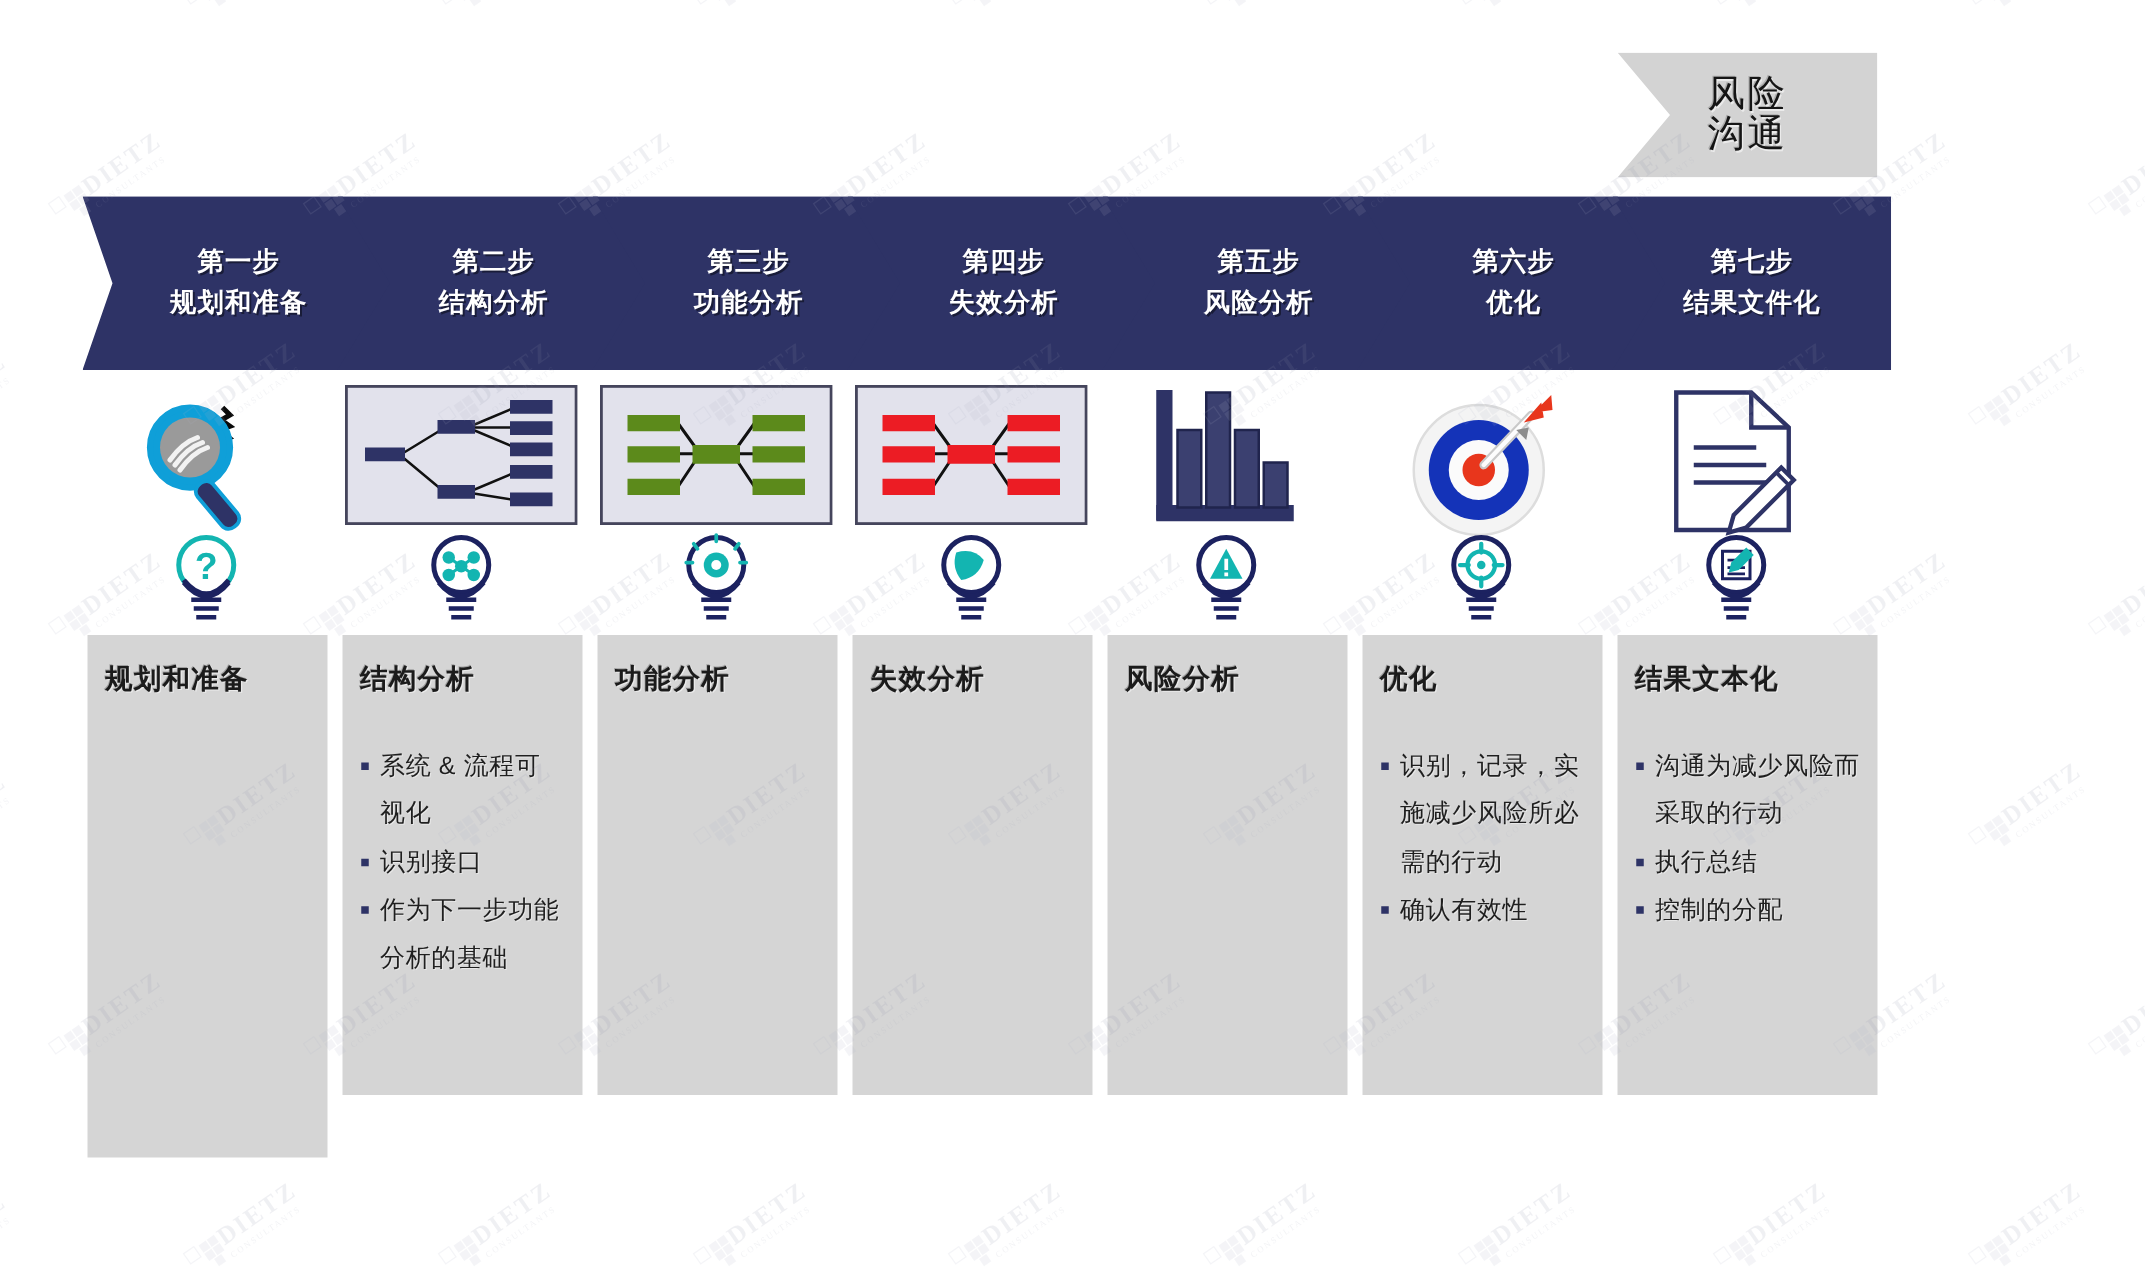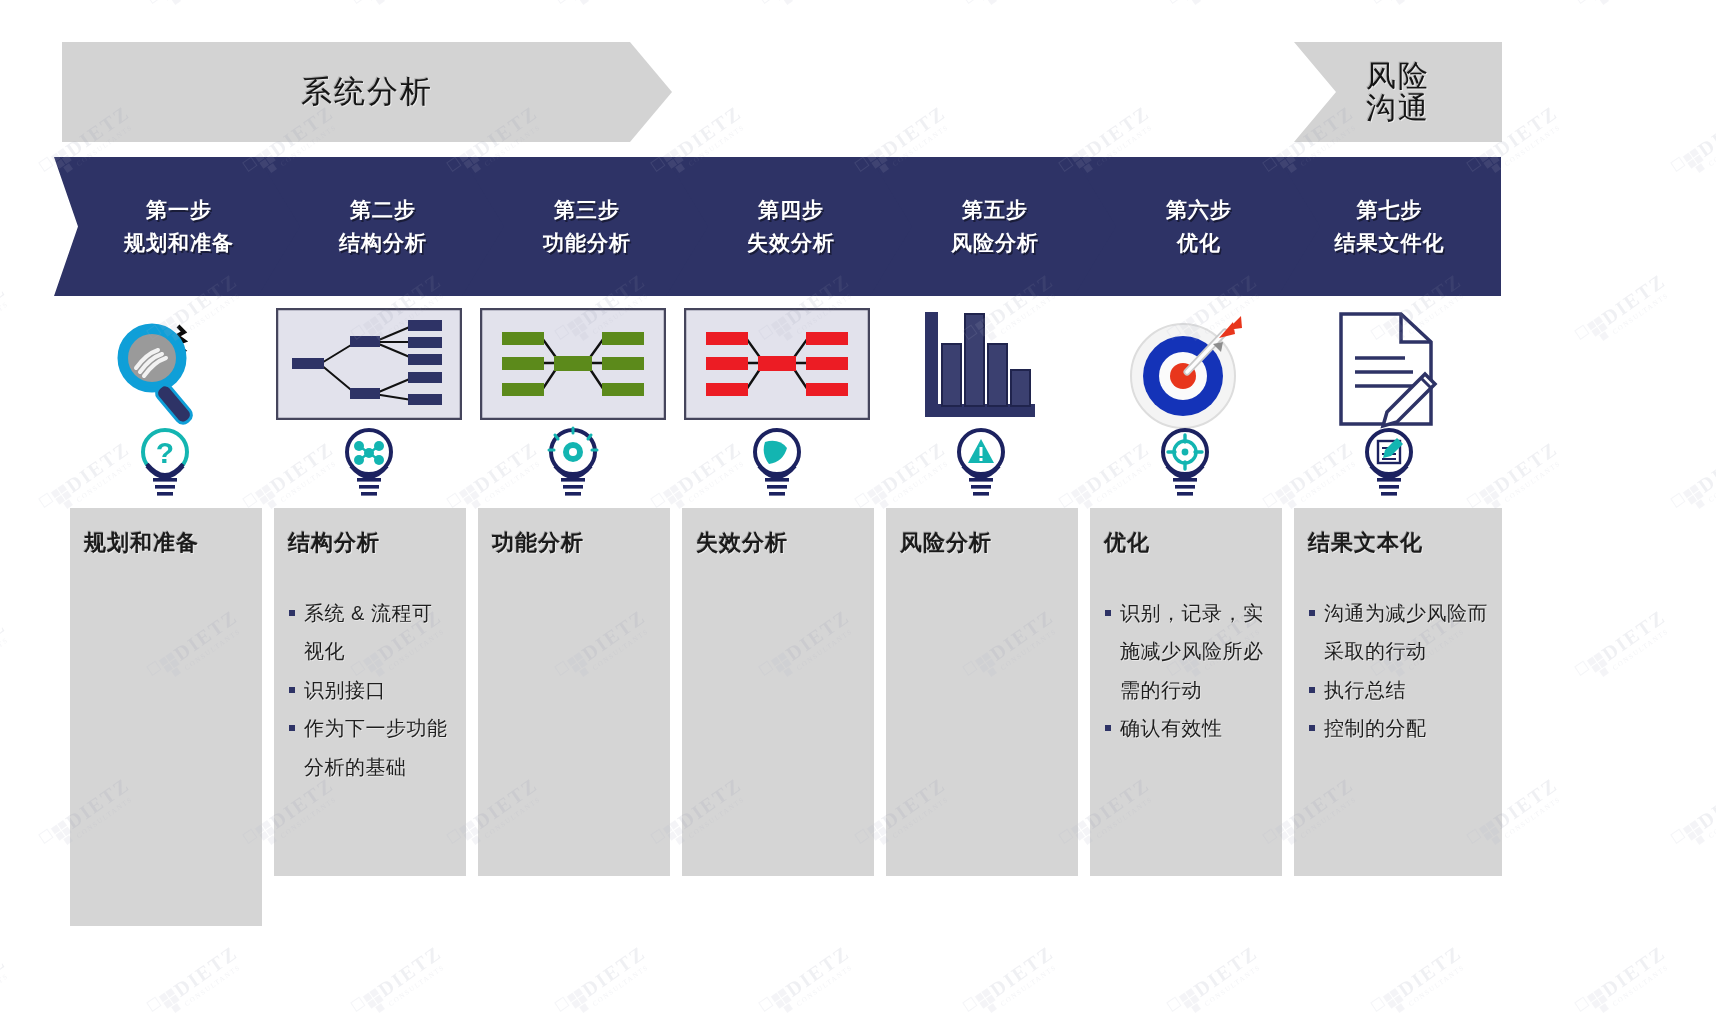--- a/index.html
+++ b/index.html
@@ -90,21 +90,21 @@
     left: 1232px; width: 208px;
     clip-path: polygon(0 0, 100% 0, 100% 100%, 0 100%, 42px 50%);
     flex-direction: column;
     line-height: 1.08;
     font-size: 30px;
   }
 
   
   .steps {
     position: absolute;
-    left: 54px; top: 157px;
+    left: 66px; top: 157px;
     width: 1447px; height: 159px;
     z-index: 5;
   }
   .step {
     position: absolute;
     top: 0;
     height: 139px;
     background: #2e3366;
     color: #ffffff;
     display: flex;
@@ -200,23 +200,20 @@
     position: absolute;
     left: 1px; top: 16px;
     width: 6px; height: 6px;
     background: #2e3366;
   }
 </style>
 </head>
 <body>
 
 <div class="phases">
-  <div class="phase p1">
-    <span>系统分析</span>
-  </div>
   <div class="phase p3">
     <span>风险</span>
     <span>沟通</span>
   </div>
 </div>
 
 <div class="steps">
   <div class="step first" style="left:0px;width:250px;">
     <span class="s-num">第一步</span>
     <span class="s-name">规划和准备</span>

